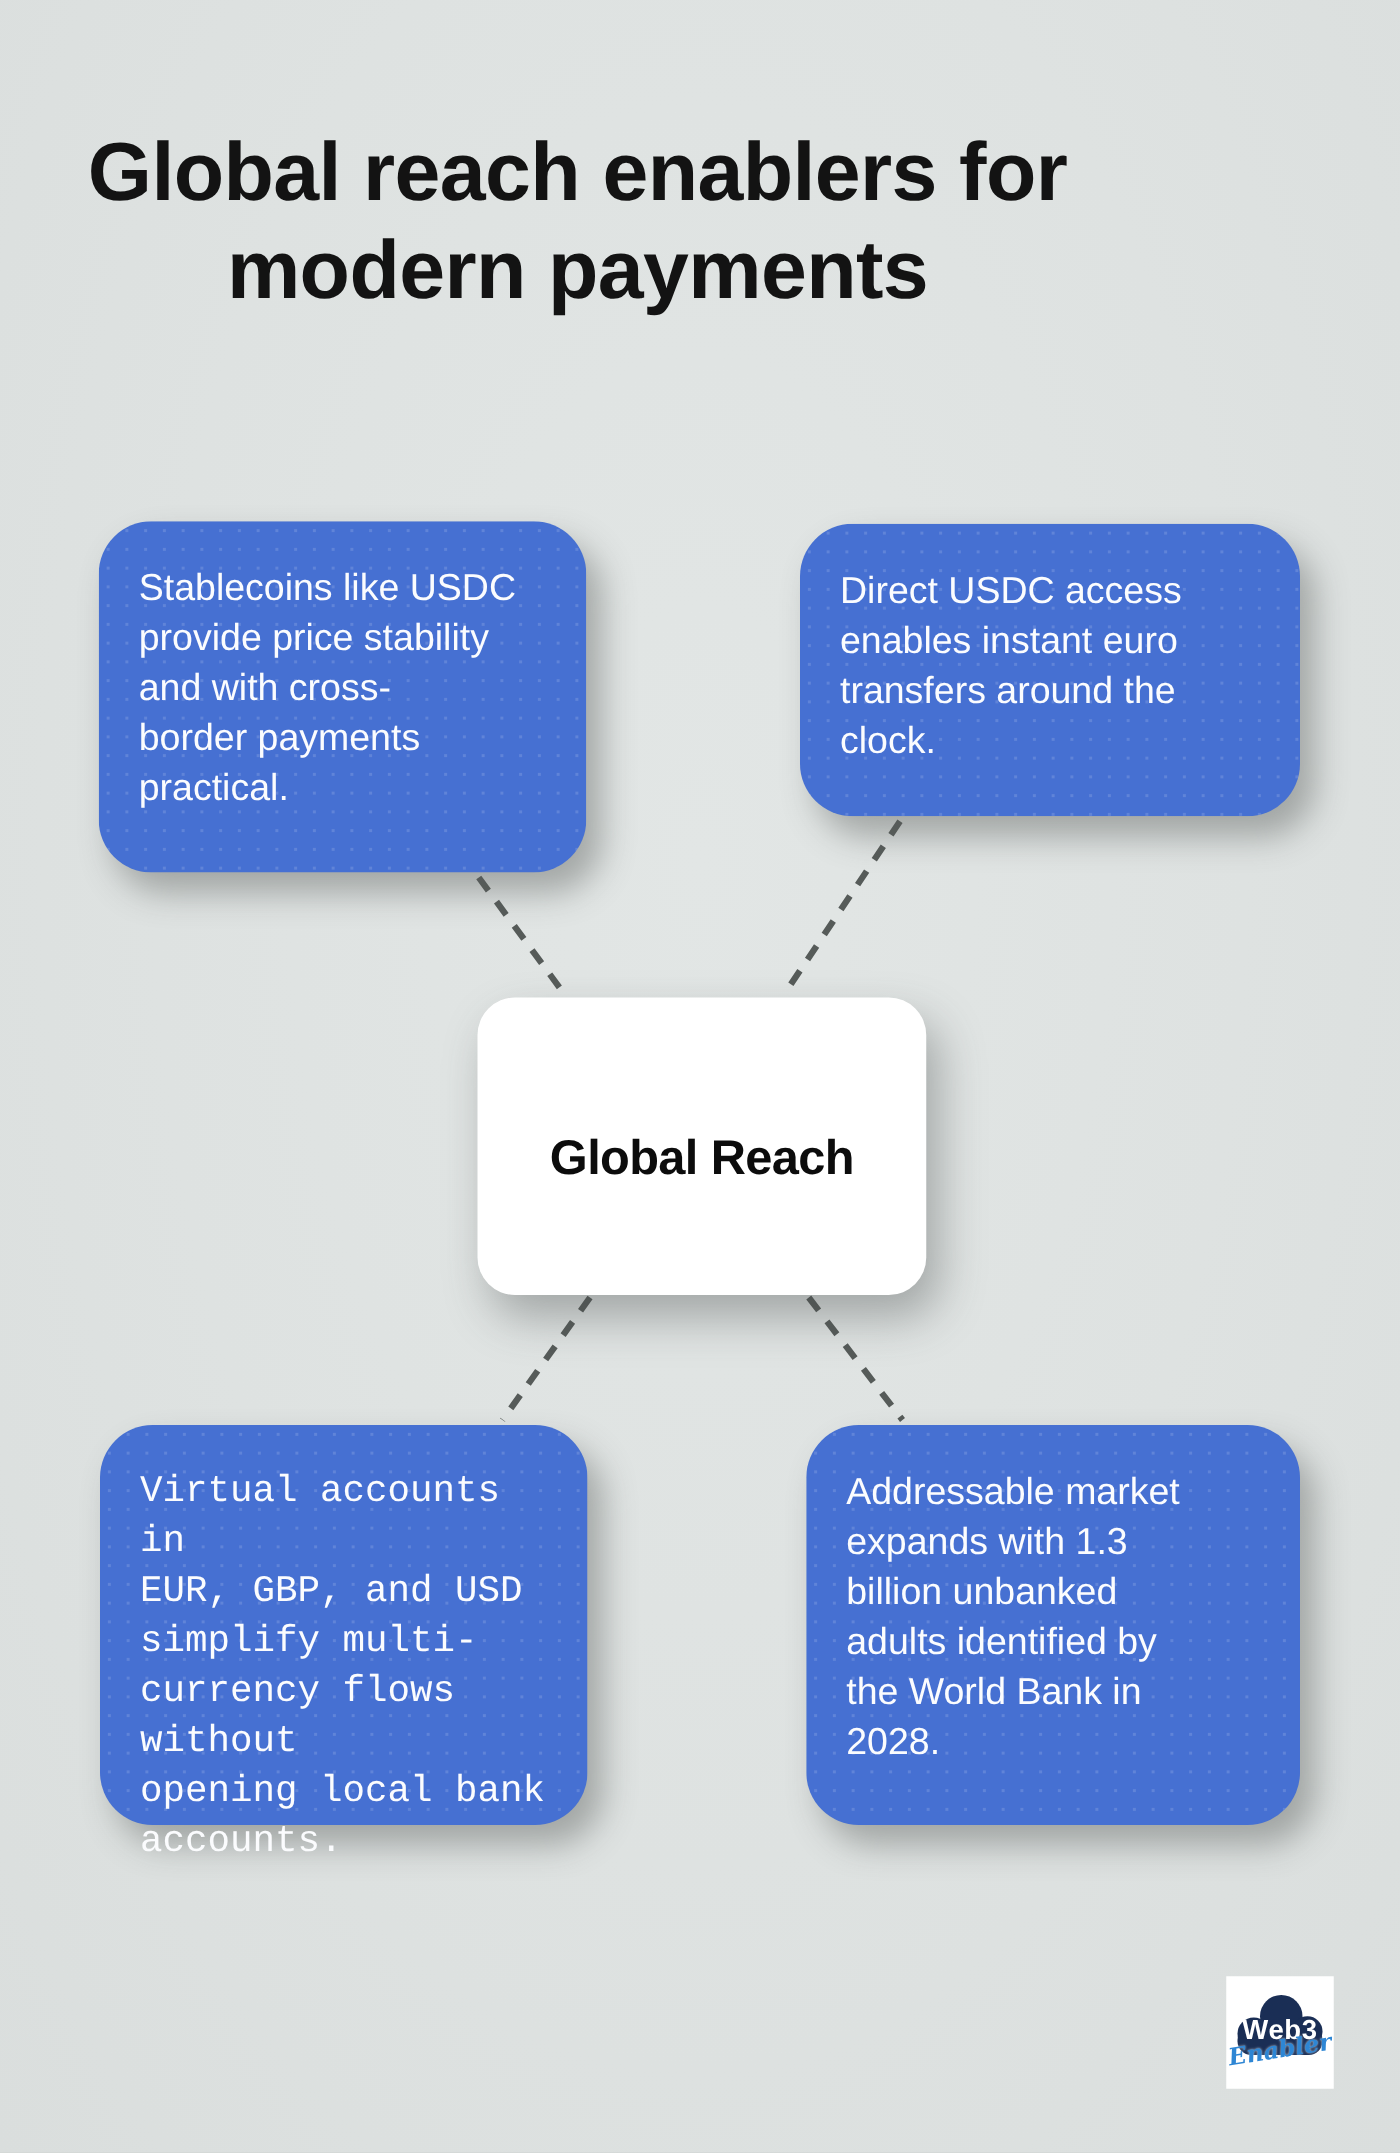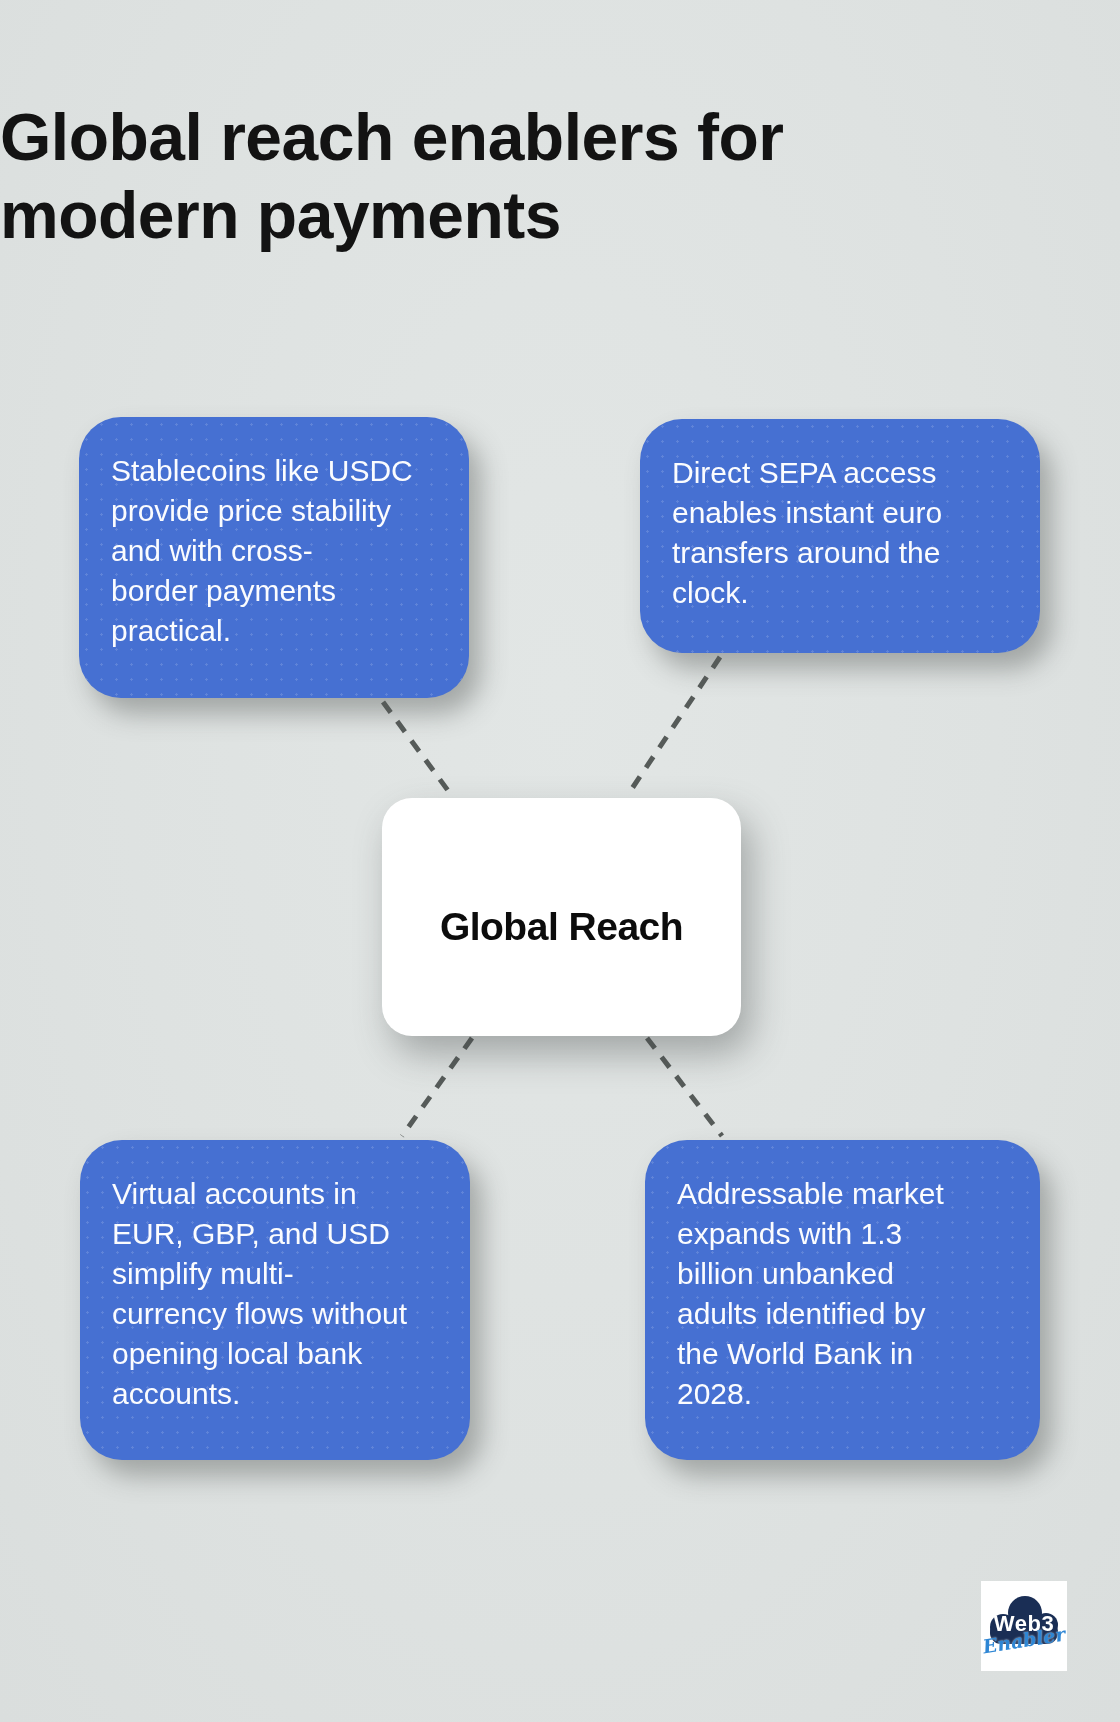--- a/index.html
+++ b/index.html
@@ -12,21 +12,21 @@
     overflow: hidden;
     background: #dee2e1;
     background-image: radial-gradient(ellipse at 50% 40%, #e2e6e5 0%, #dee2e1 55%, #dadedd 100%);
     font-family: "Liberation Sans", sans-serif;
   }
   .title {
     position: absolute;
     top: 98px;
     left: 0;
     width: 924px;
-    text-align: left;
+    text-align: center;
     font-size: 66px;
     line-height: 78px;
     font-weight: 800;
     letter-spacing: -0.5px;
     color: #131313;
     white-space: pre-line;
   }
   .connectors {
     position: absolute;
     left: 0; top: 0;
@@ -49,21 +49,21 @@
   }
   .card-text {
     padding: 34px 32px;
     font-size: 30px;
     line-height: 40px;
     color: #fbfcfe;
     white-space: pre-line;
   }
   .card-tl { left: 79px;  top: 417px;  width: 390px; height: 281px; }
   .card-tr { left: 640px; top: 419px;  width: 400px; height: 234px; }
-  .card-bl { left: 80px;  top: 1140px; width: 390px; height: 320px; }
+  .card-bl { left: 80px;  top: 1140px; width: 390px; height: 320px; font-family: Liberation Mono, monospace; }
   .card-br { left: 645px; top: 1140px; width: 395px; height: 320px; }
   .center-node {
     position: absolute;
     left: 382px;
     top: 798px;
     width: 359px;
     height: 238px;
     background: #ffffff;
     border-radius: 30px;
     box-shadow: 10px 18px 36px rgba(70,75,74,0.40);
@@ -136,21 +136,21 @@
 
   <div class="card card-tl">
     <div class="card-text">Stablecoins like USDC
 provide price stability
 and with cross-
 border payments
 practical.</div>
   </div>
 
   <div class="card card-tr">
-    <div class="card-text">Direct SEPA access
+    <div class="card-text">Direct USDC access
 enables instant euro
 transfers around the
 clock.</div>
   </div>
 
   <div class="card card-bl">
     <div class="card-text">Virtual accounts in
 EUR, GBP, and USD
 simplify multi-
 currency flows without

